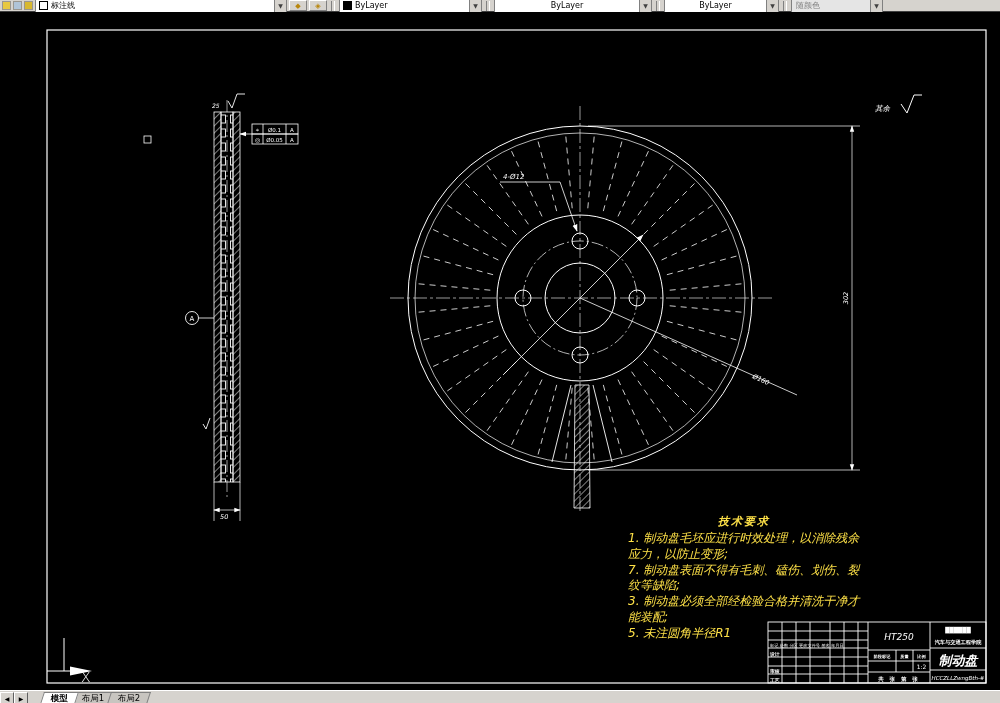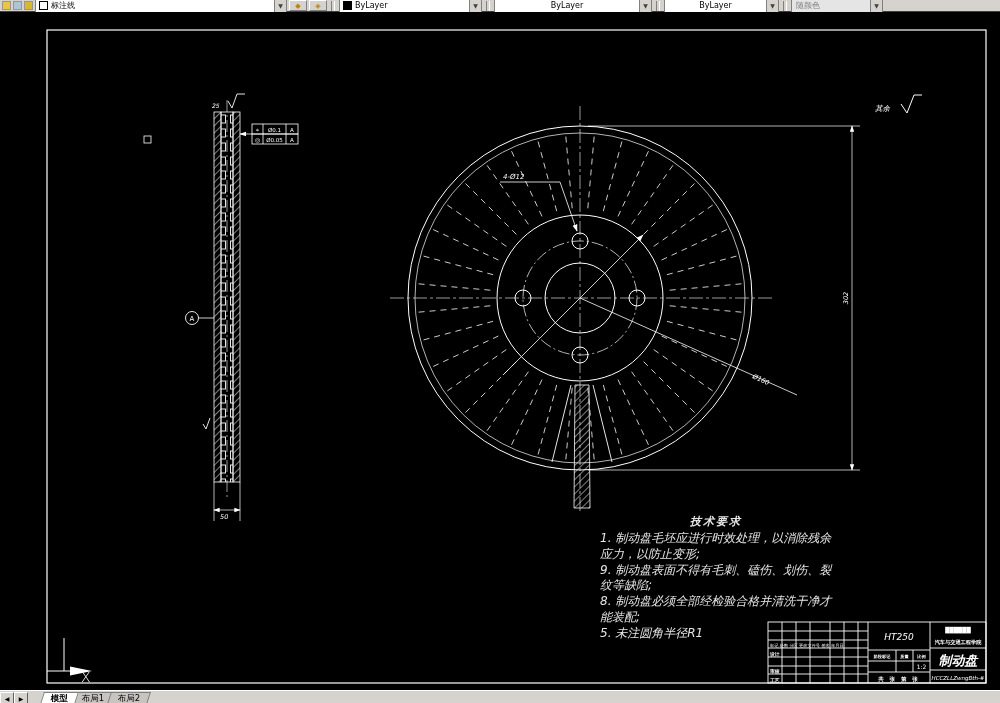--- a/index.html
+++ b/index.html
@@ -18,21 +18,21 @@
   .tb-btn{width:18px;height:11px;background:#d6d3ce;border:1px solid #fff;border-right-color:#808080;
     border-bottom-color:#808080;display:flex;align-items:center;justify-content:center;font-size:7px;color:#b8860b;box-sizing:border-box;}
   .tb-sep{width:2px;height:10px;border-left:1px solid #808080;border-right:1px solid #fff;margin:0 2px;flex:0 0 auto;}
   
   .canvas{position:absolute;left:0;top:12px;width:1000px;height:678px;background:#000;}
   svg{position:absolute;left:0;top:0;}
   svg text{fill:#fff;font-family:"DejaVu Sans",sans-serif;}
   .cadital{font-style:italic;}
   #vents line{stroke:#fff;stroke-width:.8;stroke-dasharray:6 5;}
   
-  .techreq{position:absolute;left:600px;top:502px;width:232px;color:#e5e5e5;}
+  .techreq{position:absolute;left:628px;top:502px;width:232px;color:#fde047;}
   .techreq h3{margin:0 0 2px 0;text-align:center;font-size:11px;font-weight:bold;font-style:italic;letter-spacing:2px;}
   .techreq p{margin:0;font-size:12px;font-style:italic;line-height:1.32;}
   
   .tabbar{position:absolute;left:0;top:690px;width:1000px;height:13px;background:#d6d3ce;
     border-top:1px solid #fff;display:flex;align-items:flex-end;}
   .tab-nav{width:14px;height:12px;background:#d6d3ce;border:1px solid #fff;border-right-color:#606060;
     border-bottom:none;font-size:6px;color:#000;display:flex;align-items:center;justify-content:center;box-sizing:border-box;}
   .tab{height:12px;padding:0 8px;font-size:8.5px;color:#000;display:flex;align-items:center;
     border:1px solid #808080;border-bottom:none;transform:skewX(-18deg);margin-left:-4px;background:#c8c5c0;box-sizing:border-box;}
   .tab span{transform:skewX(18deg);display:block;}
@@ -275,22 +275,22 @@
     <line x1="64" y1="638" x2="64" y2="671" stroke="#fff" stroke-width="1"></line>
     <line x1="47" y1="671" x2="70" y2="671" stroke="#fff" stroke-width="1"></line>
     <polygon points="70,666.5 92,671 70,675.5" fill="#fff"></polygon>
     <text x="81" y="682" font-size="14" font-weight="100">X</text>
   </g>
 </svg>
 
   <div class="techreq">
     <h3>技术要求</h3>
     <p>1. 制动盘毛坯应进行时效处理，以消除残余应力，以防止变形;</p>
-    <p>9. 制动盘表面不得有毛刺、磕伤、划伤、裂纹等缺陷;</p>
-    <p>8. 制动盘必须全部经检验合格并清洗干净才能装配;</p>
+    <p>7. 制动盘表面不得有毛刺、磕伤、划伤、裂纹等缺陷;</p>
+    <p>3. 制动盘必须全部经检验合格并清洗干净才能装配;</p>
     <p>5. 未注圆角半径R1</p>
   </div>
 </div>
 
 <div class="tabbar">
   <div class="tab-nav">◀</div>
   <div class="tab-nav">▶</div>
   <div class="tabspacer"></div>
   <div class="tab active">
       <span>模型</span>

